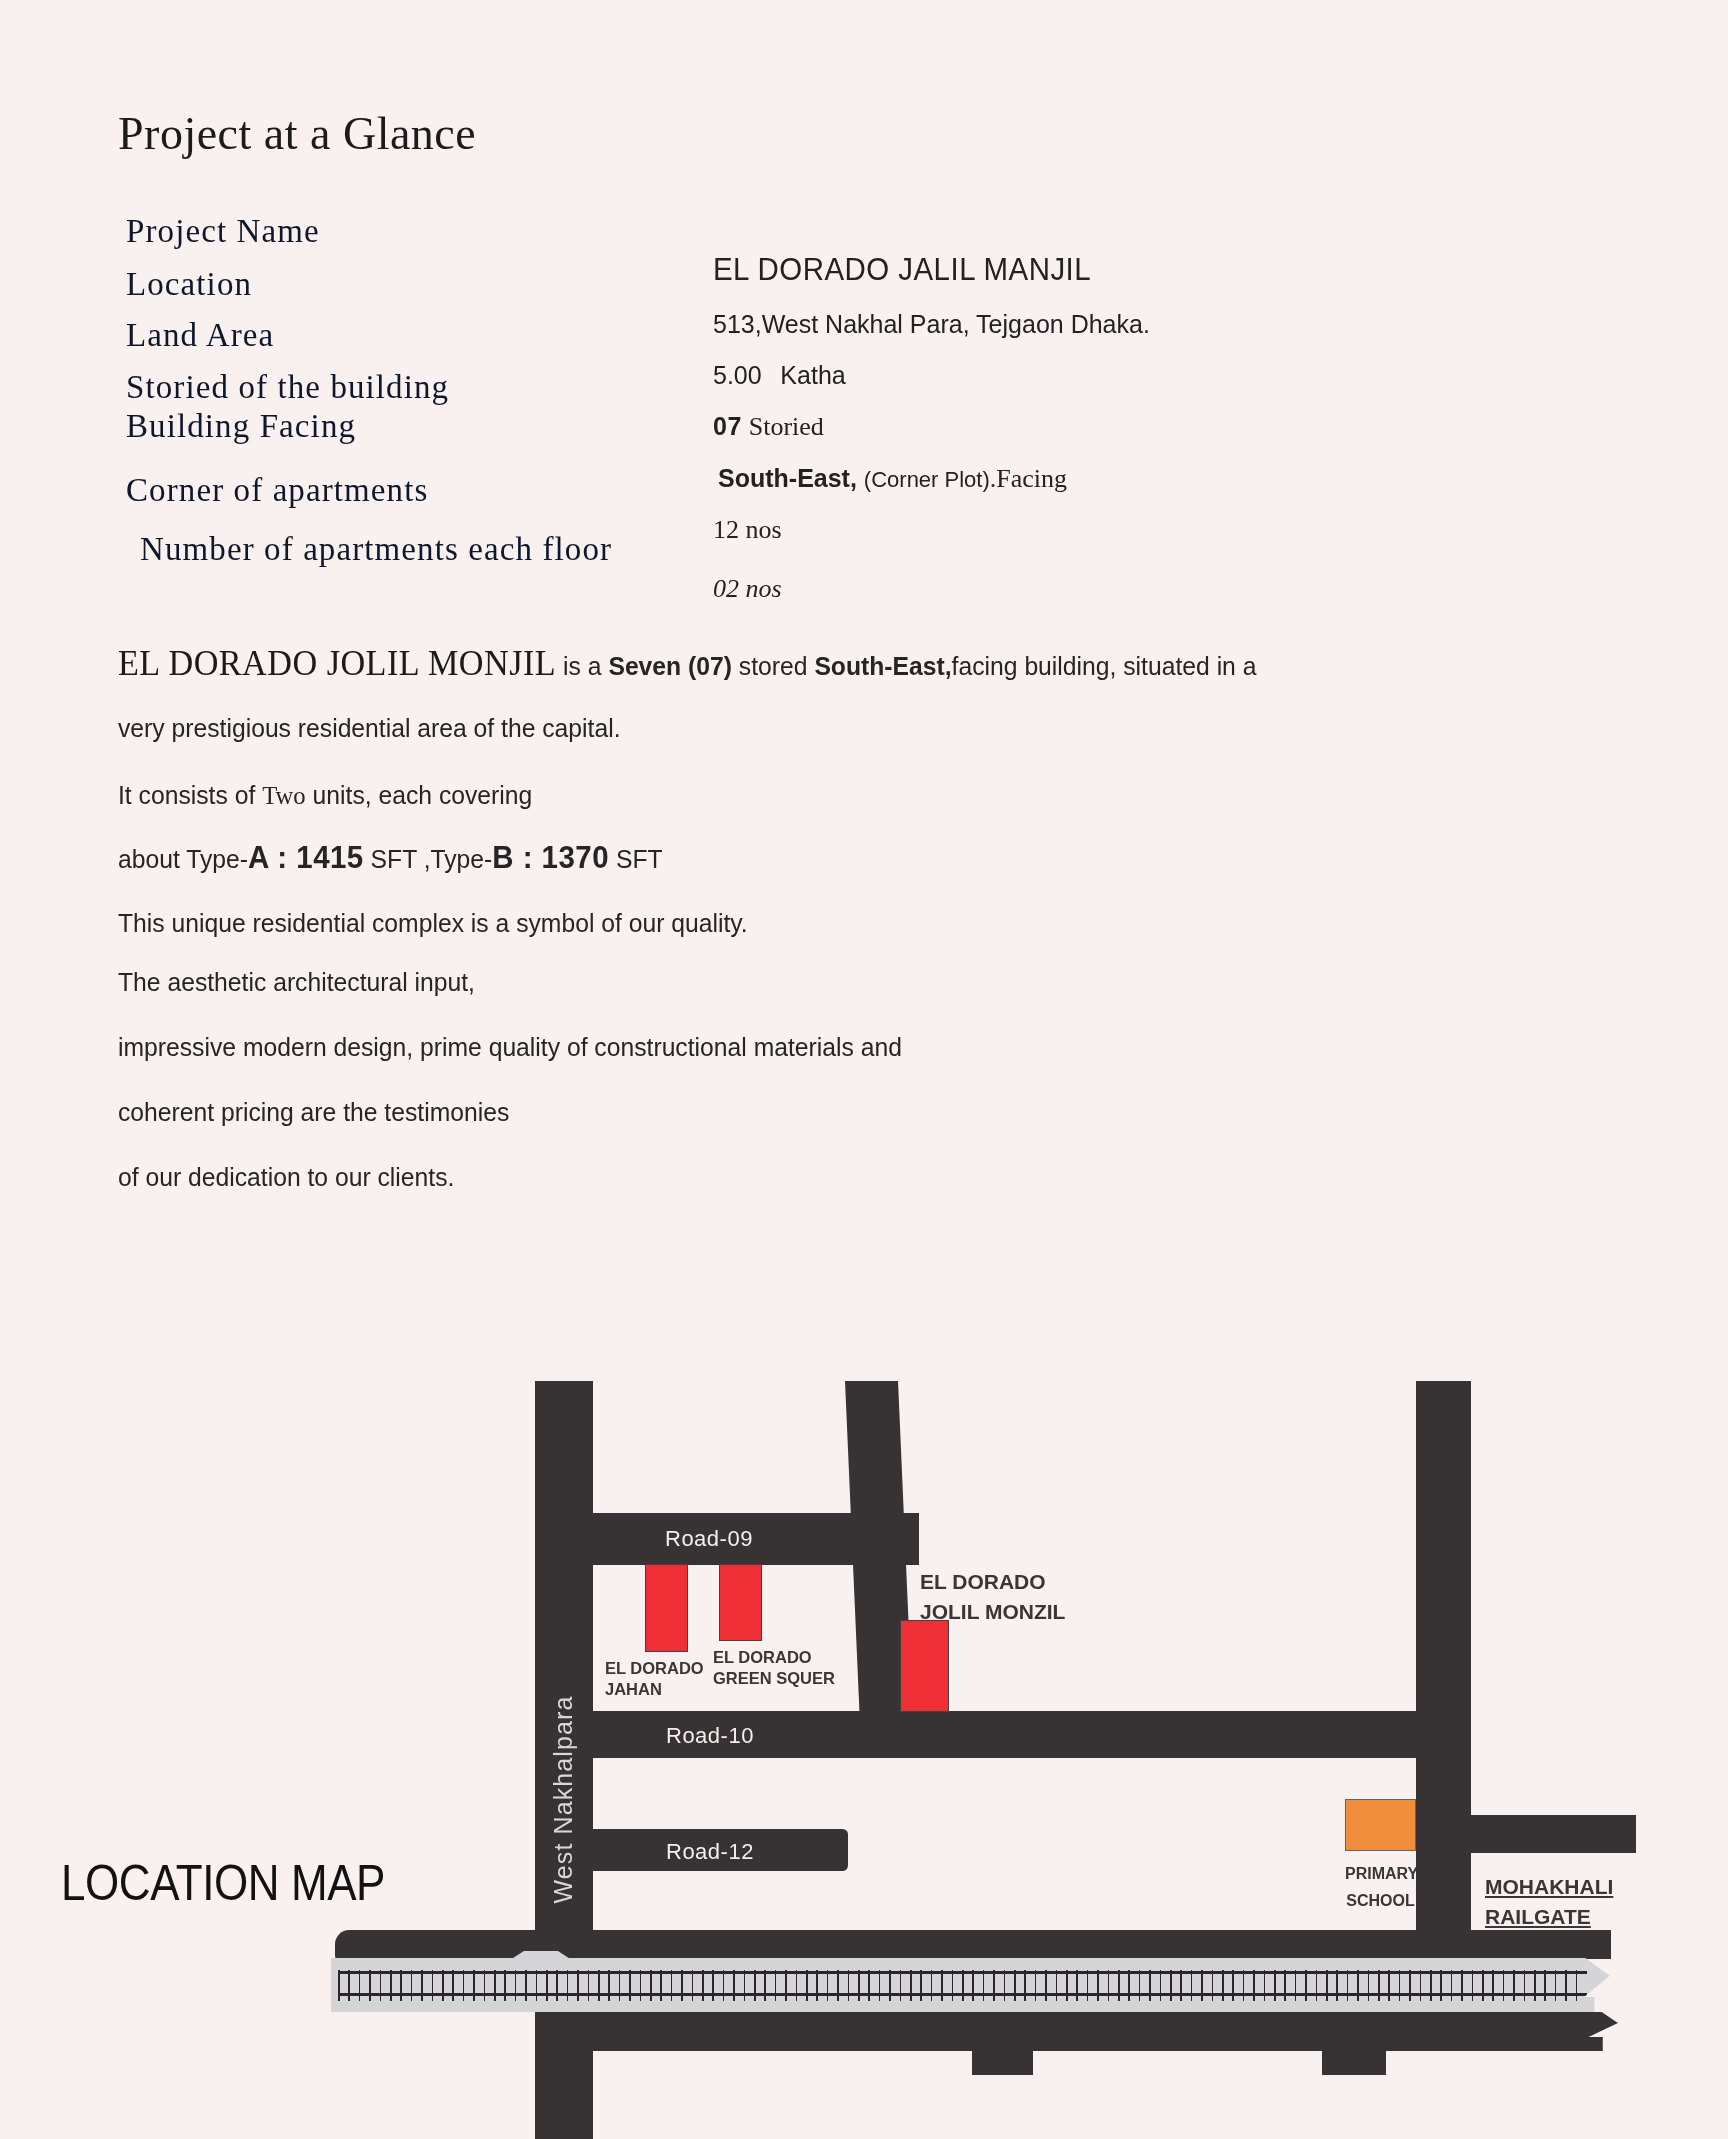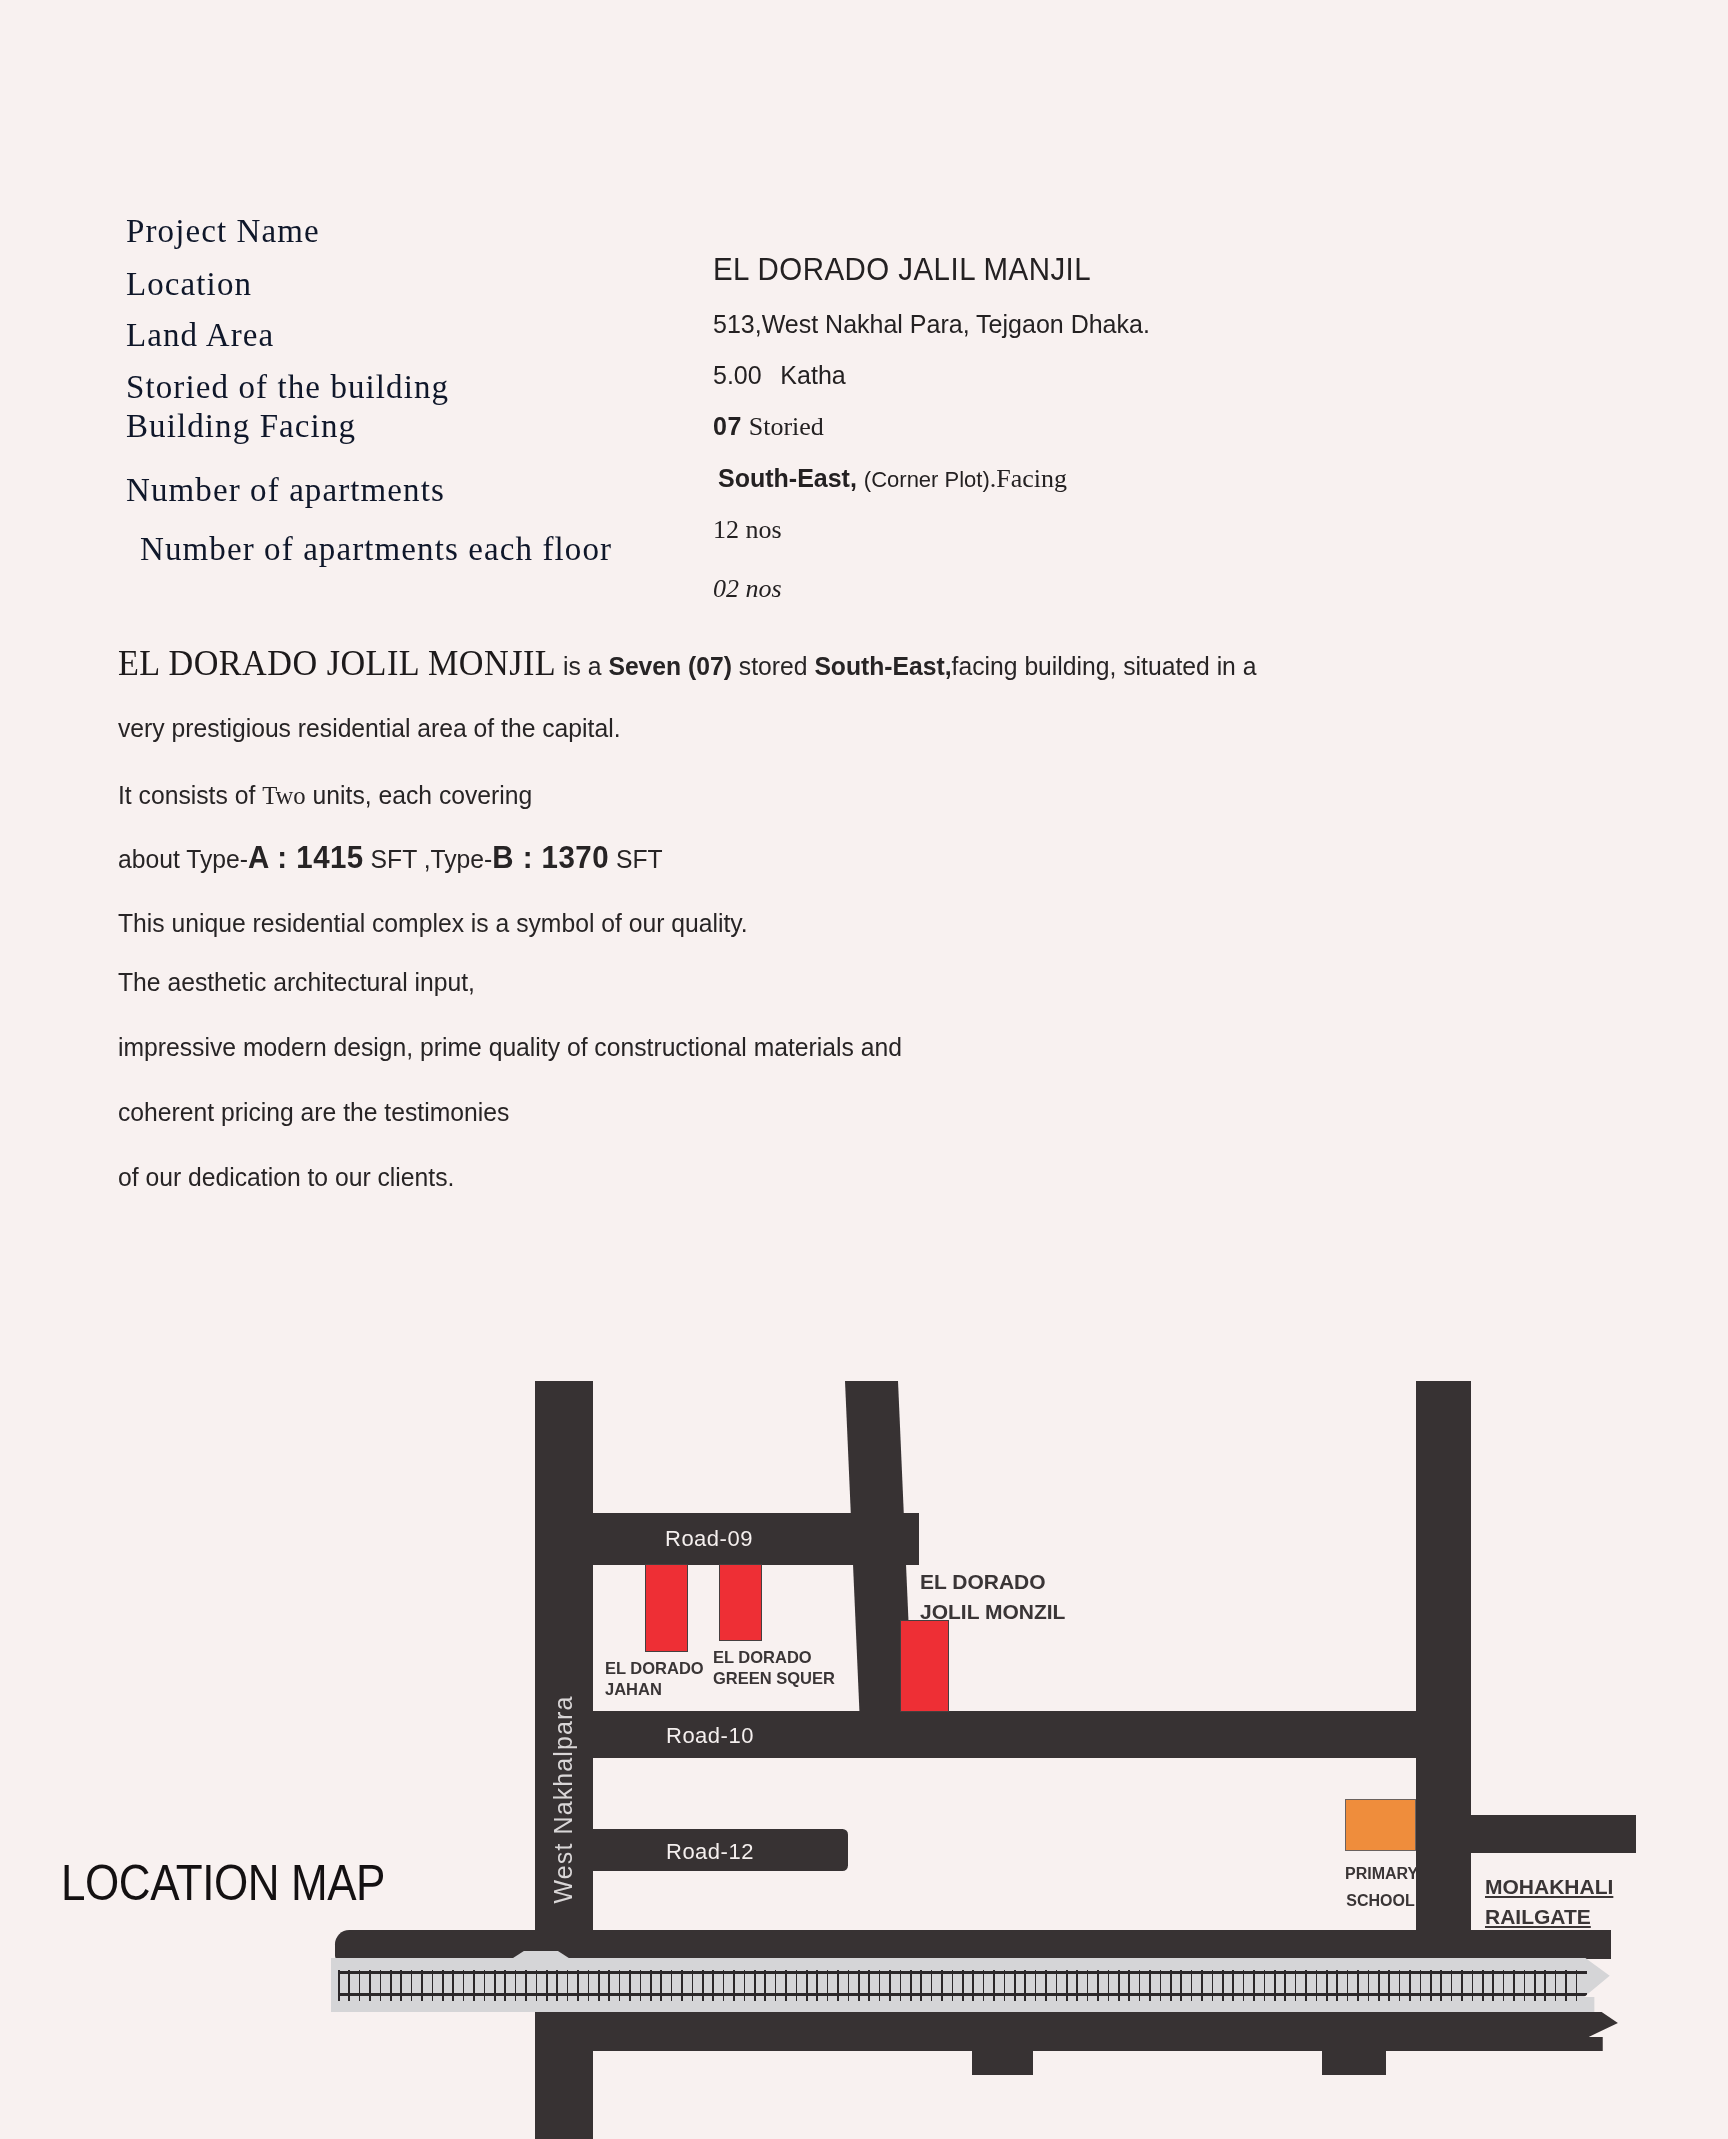--- a/index.html
+++ b/index.html
@@ -49,37 +49,38 @@
   .band-top{position:absolute;left:335px;top:1930px;width:1276px;height:28.5px;background:#373233;
             border-top-left-radius:14.3px;border-bottom-left-radius:3.3px;}
   .band-bottom{position:absolute;left:535px;top:2012px;width:1084px;height:39px;background:#373233;
             clip-path:polygon(0 0,98.4% 0,99.9% 28%,97.2% 64%,98.5% 64%,98.5% 100%,0 100%);}
 </style>
 </head>
 <body>
 
 <div id="page">
 
+  <div class="abs page-title">Project at a Glance</div>
 
   <div class="abs row-label" style="left:126px;top:213px;">Project Name</div>
   <div class="abs row-value" style="left:713px;top:210px;"><span class="val-big">EL DORADO JALIL MANJIL</span></div>
 
   <div class="abs row-label" style="left:126px;top:266px;">Location</div>
   <div class="abs row-value" style="left:713px;top:268px;">513,West Nakhal Para, Tejgaon Dhaka.</div>
 
   <div class="abs row-label" style="left:126px;top:317px;">Land Area</div>
   <div class="abs row-value" style="left:713px;top:319px;"><span>5.00</span><span style="margin-left:18.7px;">Katha</span></div>
 
   <div class="abs row-label" style="left:126px;top:369px;">Storied of the building</div>
   <div class="abs row-value" style="left:713px;top:370px;"><span class="val-num">07</span> <span class="val-serif">Storied</span></div>
 
   <div class="abs row-label" style="left:126px;top:408px;">Building  Facing</div>
   <div class="abs row-value" style="left:718px;top:422px;"><span class="val-semibold">South-East,</span> <span class="val-small">(Corner Plot)</span><span class="val-serif">.Facing</span></div>
 
-  <div class="abs row-label" style="left:126px;top:472px;">Number of apartments</div>
+  <div class="abs row-label" style="left:126px;top:472px;">Corner of apartments</div>
   <div class="abs row-value val-serif" style="left:713px;top:473px;">12 nos</div>
 
   <div class="abs row-label" style="left:140px;top:531px;">Number of apartments each floor</div>
   <div class="abs row-value val-serif" style="left:713px;top:532px;font-style:italic;">02 nos</div>
 
   <div class="p-line" style="top:642px;">
     <span class="p-name">EL DORADO JOLIL MONJIL</span>
     <span>is a</span>
     <span class="p-med">Seven (07)</span>
     <span>stored</span>

